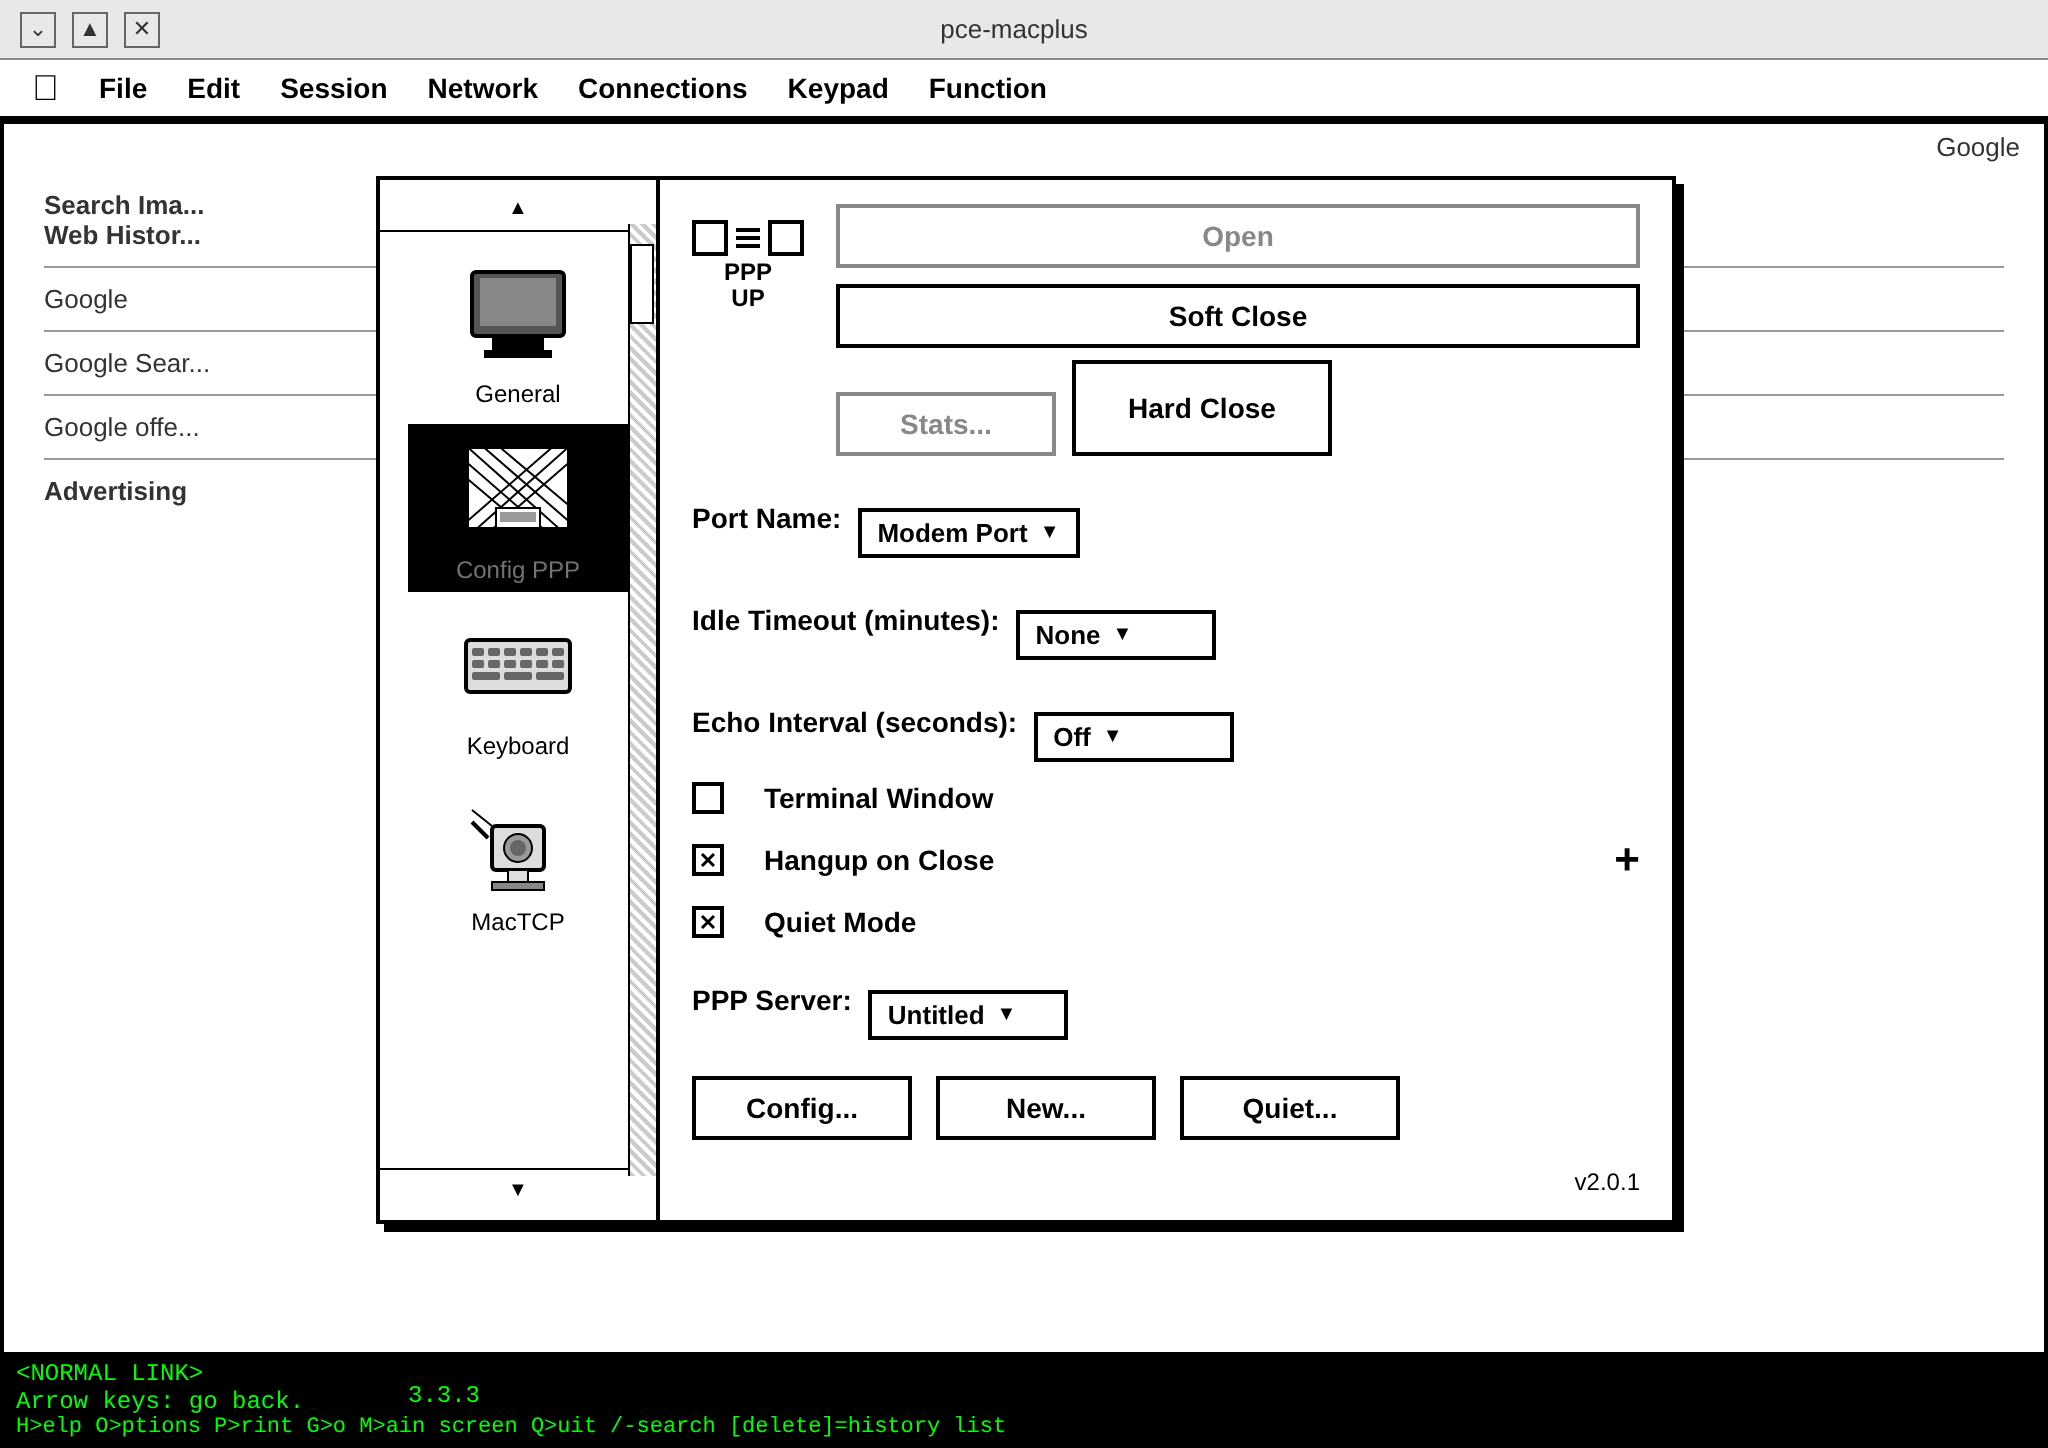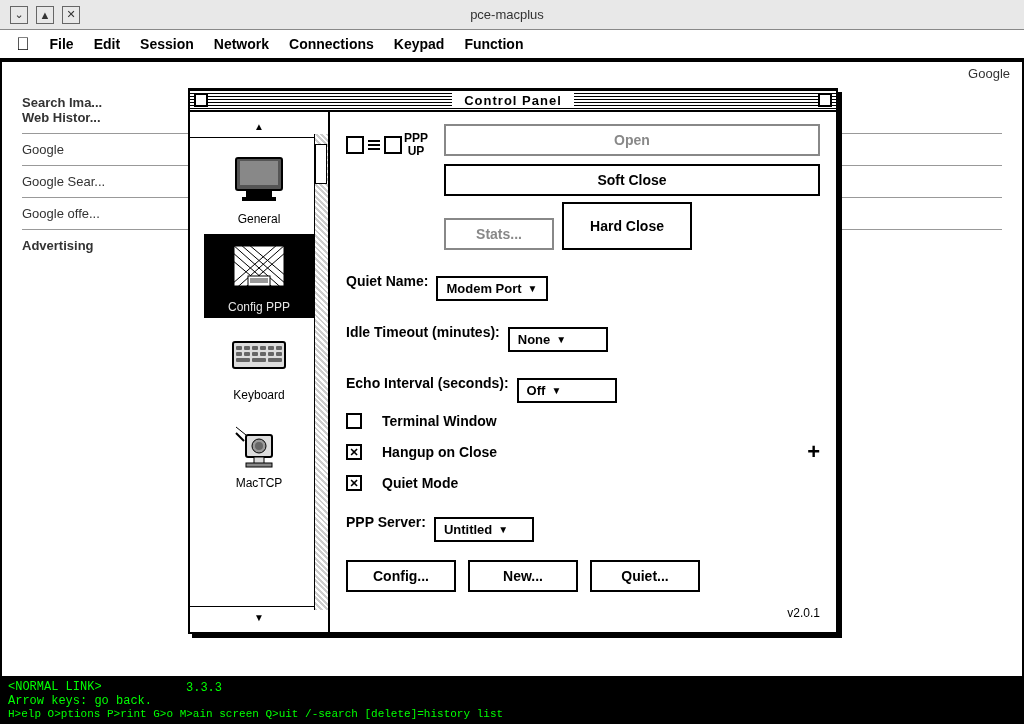--- a/index.html
+++ b/index.html
@@ -238,21 +238,21 @@
       flex-direction: column;
       align-items: center;
       cursor: pointer;
       padding: 4px;
     }
     .sidebar-item.selected {
       background: #000;
       color: #fff;
     }
     .sidebar-item.selected .item-label {
-      color: #e5e5e5;
+      color: #737373;
     }
     .item-icon {
       width: 60px;
       height: 60px;
       display: flex;
       align-items: center;
       justify-content: center;
     }
     .item-label {
       font-size: 12px;
@@ -392,32 +392,27 @@
     <div>Google Sear...</div>
     <hr class="browser-divider">
     <div>Google offe...</div>
     <hr class="browser-divider">
     <div class="browser-text-bold">Advertising</div>
   </div>
 </div>
 
 <div class="status-bar">
   <div>&lt;NORMAL LINK&gt;</div>
-  <div style="position:absolute;left:178px;top:0;padding:5px 8px;text-align:right;">3.3.3</div>
+  <div style="position:absolute;left:196px;top:0;padding:15px 8px;text-align:right;">3.3.3</div>
   <div>Arrow keys:                                              go back.</div>
   <div style="font-size:11px;">H&gt;elp O&gt;ptions P&gt;rint G&gt;o M&gt;ain screen Q&gt;uit /-search [delete]=history list</div>
 </div>
 
 <div class="control-panel">
 
-  <div class="cp-title-bar">
-    <div class="cp-close-box"></div>
-    <div class="cp-title-bar-title">Control Panel</div>
-    <div class="cp-zoom-box"></div>
-  </div>
 
   <div class="cp-body">
 
     <div class="cp-sidebar">
       <div class="cp-scroll-up">▲</div>
       <div class="scrollbar-track">
         <div class="scrollbar-thumb"></div>
       </div>
 
       <div class="cp-scroll-area">
@@ -500,21 +495,21 @@
         </div>
       </div>
 
       <div class="cp-scroll-down">▼</div>
     </div>
 
     <div class="cp-main" style="position:relative;">
 
       <div style="display:flex; align-items:flex-start; gap:16px;">
 
-        <div style="display:flex;flex-direction:row;align-items:center;gap:2px;margin-top:8px;">
+        <div style="display:flex;flex-direction:column;align-items:center;gap:2px;margin-top:8px;">
           <div style="display:flex;align-items:center;gap:4px;">
             <div style="width:18px;height:18px;border:2px solid #000;border-radius:50;background:#fff;"></div>
             <div style="display:flex;flex-direction:column;gap:2px;">
               <div style="width:12px;height:2px;background:#000;"></div>
               <div style="width:12px;height:2px;background:#000;"></div>
               <div style="width:12px;height:2px;background:#000;"></div>
             </div>
             <div style="width:18px;height:18px;border:2px solid #000;border-radius:50;background:#fff;"></div>
           </div>
           <div style="font-size:12px;font-weight:bold;line-height:1.1;text-align:center;">PPP<br>UP</div>
@@ -526,21 +521,21 @@
             <button class="mac-btn" style="min-width:130px;">Soft Close</button>
           </div>
           <div style="display:flex;gap:8px;">
             <button class="mac-btn disabled" style="min-width:110px;margin-top:16px;">Stats...</button>
             <button class="mac-btn" style="min-width:130px;">Hard Close</button>
           </div>
         </div>
       </div>
 
       <div class="form-row">
-        <span>Quiet Name:</span>
+        <span>Port Name:</span>
         <div class="mac-select">
           <span>Modem Port</span>
           <span class="dropdown-arrow">▼</span>
         </div>
       </div>
 
       <div class="form-row">
         <span>Idle Timeout (minutes):</span>
         <div class="mac-select">
           <span>None</span>

